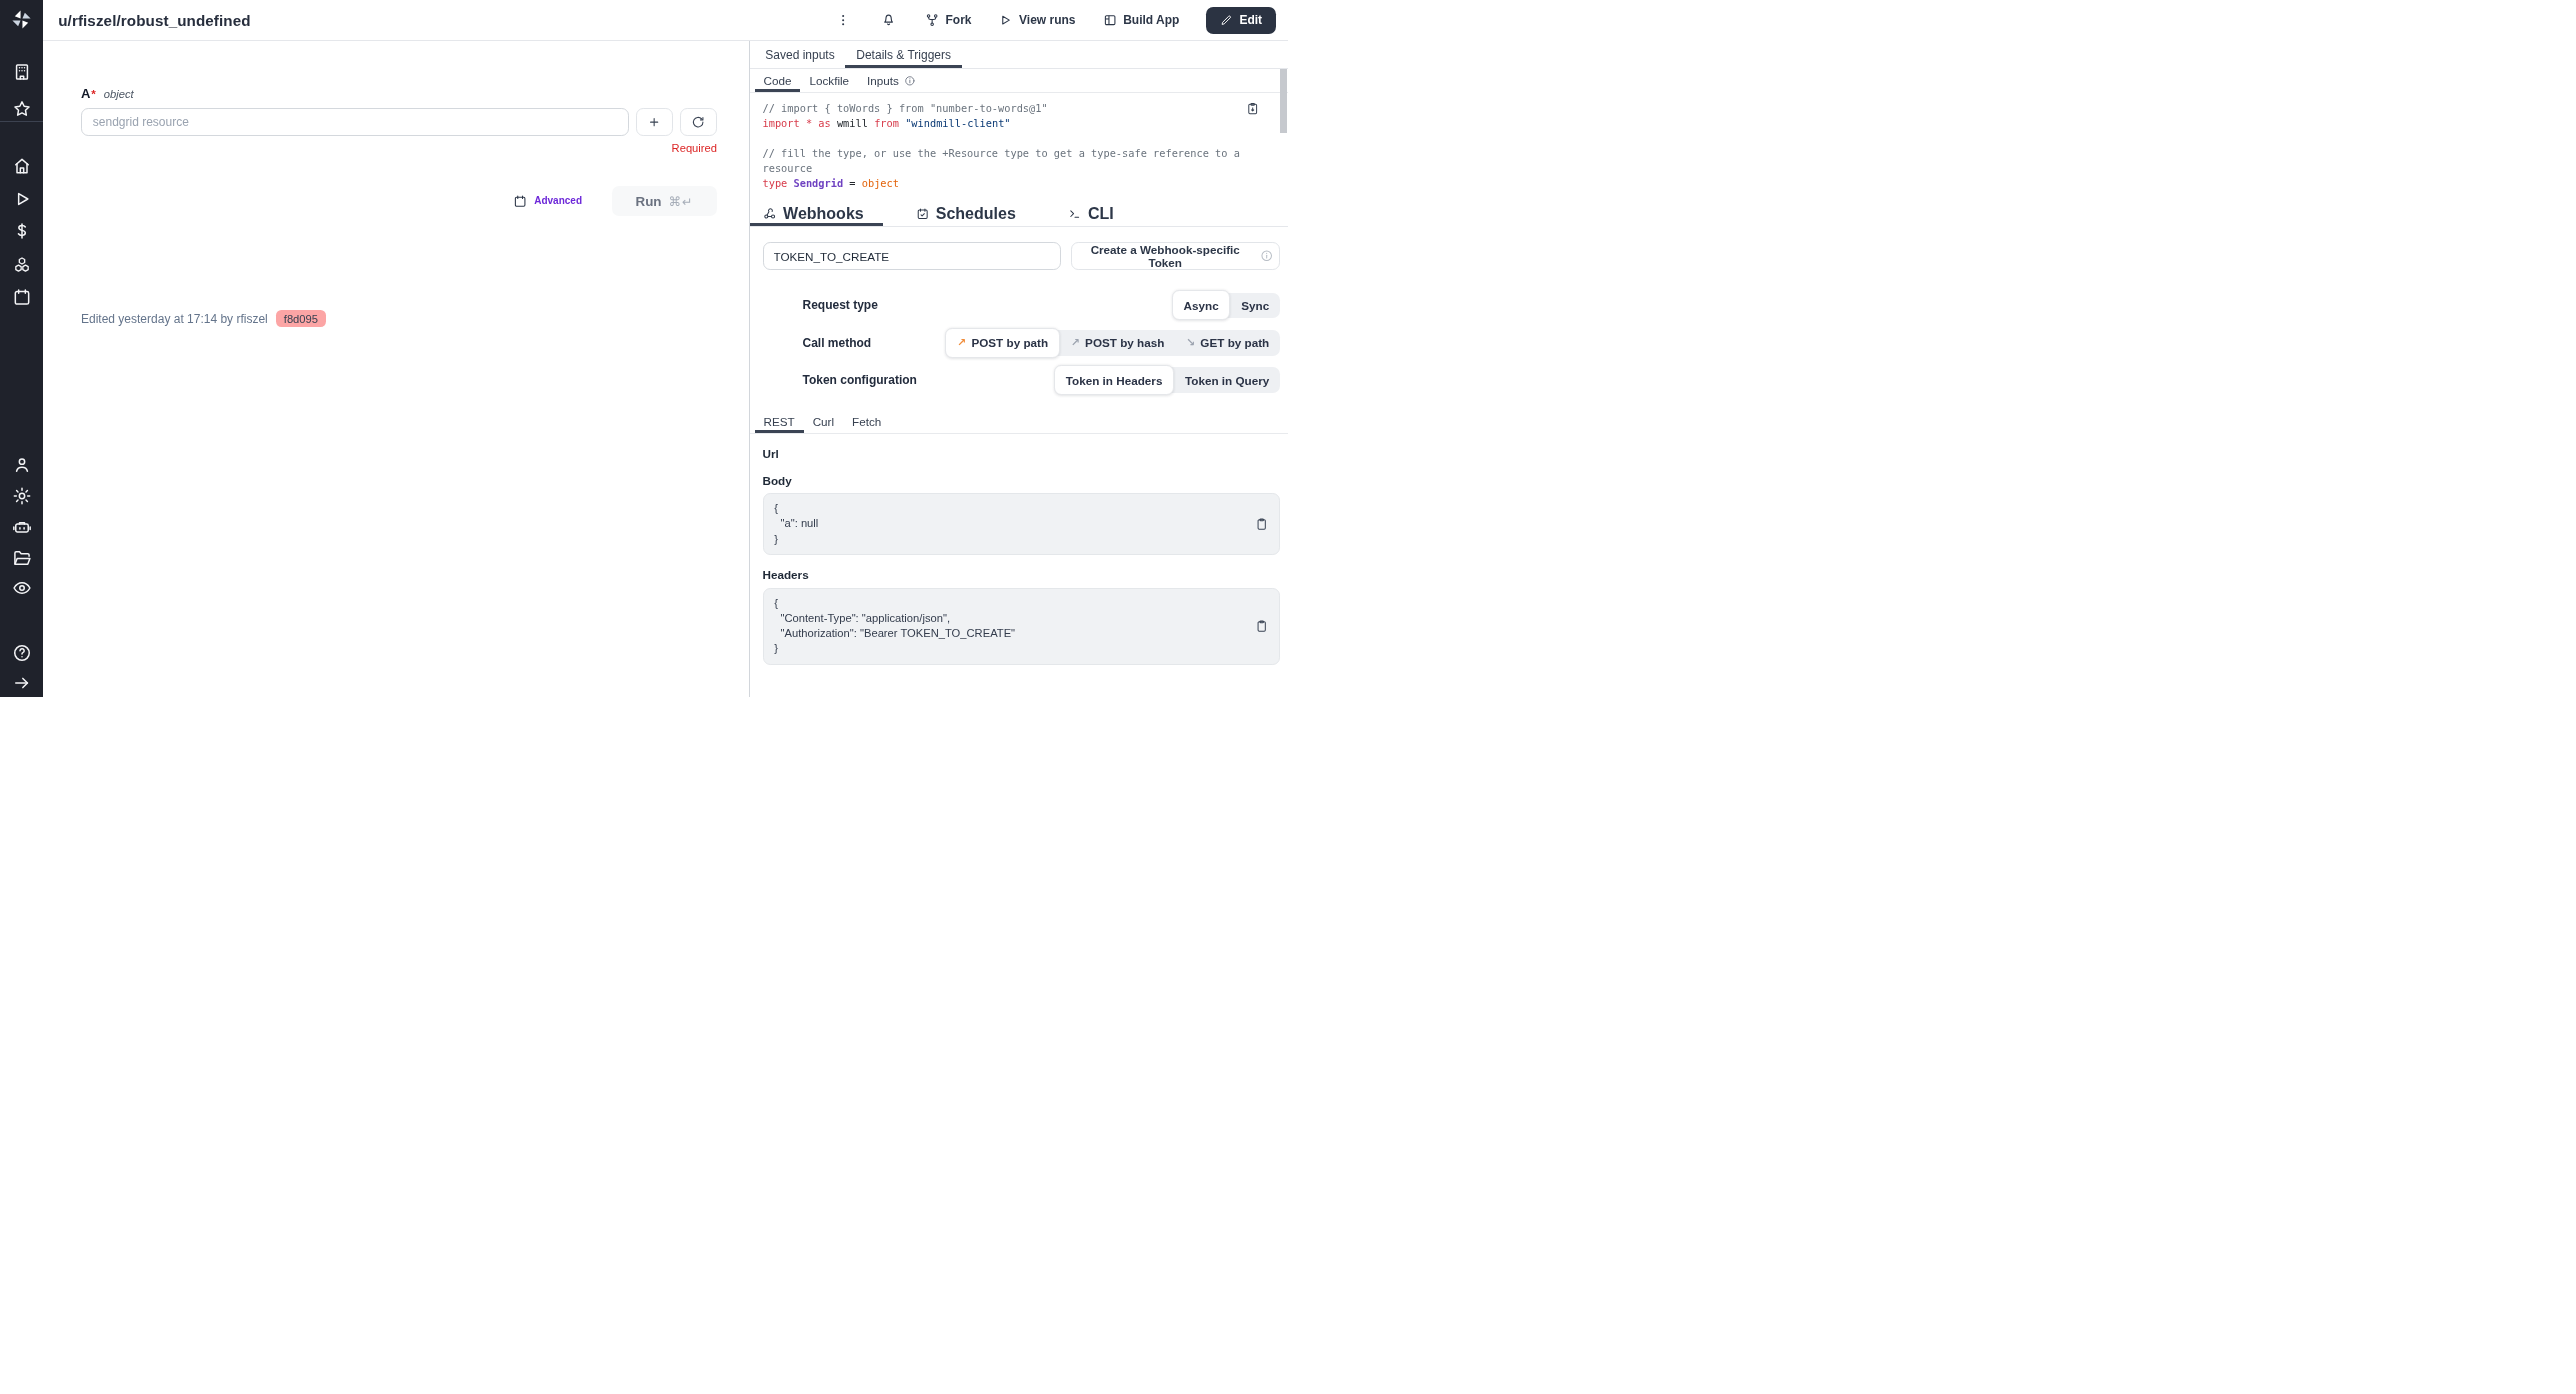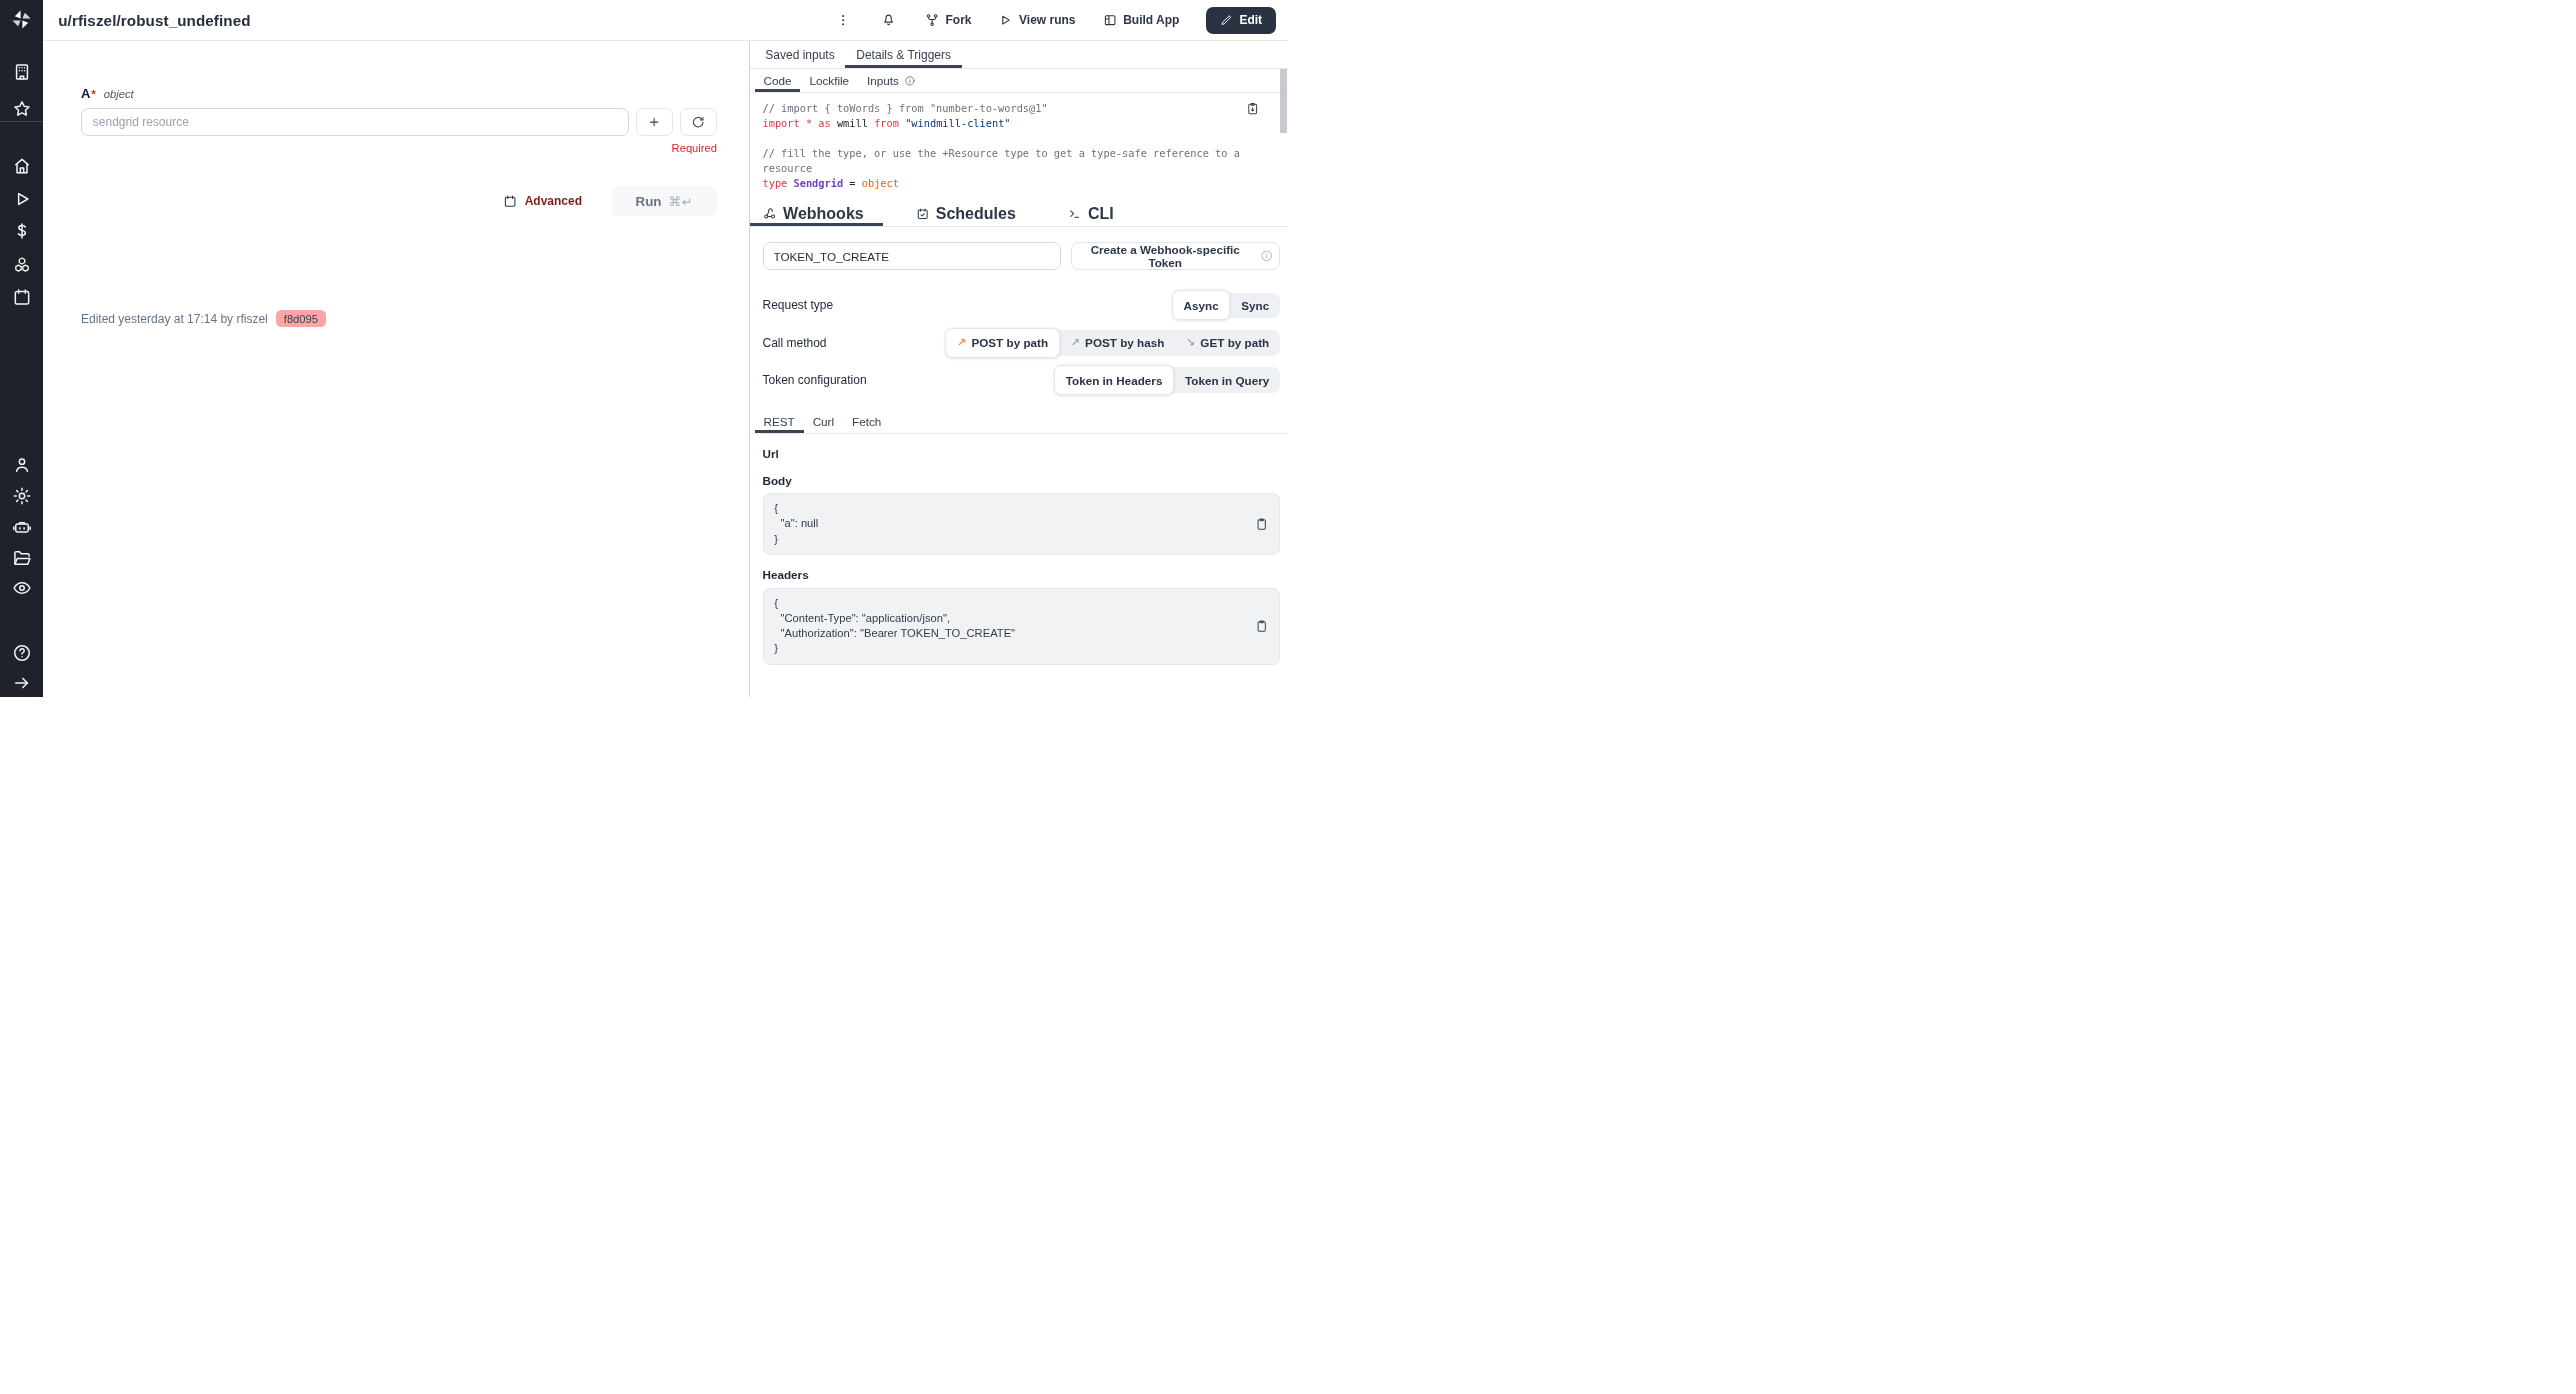--- a/index.html
+++ b/index.html
@@ -53,21 +53,21 @@
   .arg-input::placeholder { color:#9aa3b0; }
   .mini-btn {
     width:37px; height:28px; border:0.9px solid #e2e5e9; border-radius:7.2px; background:#fff;
     display:flex; align-items:center; justify-content:center; cursor:pointer; color:#374151;
   }
   .required-hint { position:absolute; top:101px; left:38px; width:636px; text-align:right;
     font-size:11.2px; color:#dc2626; }
   .run-row { position:absolute; left:38px; top:145px; width:636px; height:30px;
     display:flex; align-items:center; justify-content:flex-end; gap:30px; }
   .advanced-btn { display:flex; align-items:center; gap:7.2px; background:none; border:none;
-    cursor:pointer; font-family:inherit; font-size:12px; font-weight:700; color:#7f1d1d; padding:0; }
+    cursor:pointer; font-family:inherit; font-size:10px; font-weight:700; color:#6d28d9; padding:0; }
   .run-btn {
     width:105px; height:30px; background:#f7f8f9; border:none; border-radius:7.2px; cursor:pointer;
     display:flex; align-items:center; justify-content:center; gap:7.2px; font-family:inherit;
   }
   .run-label { font-size:13.4px; font-weight:700; color:#6b7280; }
   .run-kbd { font-family:"DejaVu Sans", sans-serif; font-size:12.5px; color:#a6adb8; letter-spacing:0.9px; }
   .edited-row { position:absolute; left:38px; top:269px; display:flex; align-items:center; gap:8px; }
   .edited-text { font-size:12px; color:#64748b; }
   .hash-badge { background:#fca5a5; border-radius:5.4px; padding:2.7px 8px; font-size:11.2px; color:#374151; }
 
@@ -107,21 +107,21 @@
   .token-row { display:flex; gap:10px; margin:15.2px 8px 0 12.5px; }
   .token-input { flex:1; height:28px; border:0.9px solid #d4d8dd; border-radius:7.2px; padding:0 10px;
     font-family:inherit; font-size:11.7px; color:#1f2937; outline:none; }
   .create-token-btn { width:209px; height:28px; background:#fff; border:0.9px solid #e2e5e9; border-radius:7.2px;
     cursor:pointer; display:flex; align-items:center; justify-content:center; gap:7.2px;
     font-family:inherit; font-size:11.7px; font-weight:700; color:#2d3748; }
 
   .opt-row { display:flex; align-items:center; justify-content:space-between; padding:0 8px 0 12.5px; }
   .opt-row.r1 { margin-top:22.4px; }
   .opt-row.r2 { margin-top:11.7px; }
-  .opt-label { font-size:12px; font-weight:400; color:#232c3d; }
+  .opt-label { font-size:12px; font-weight:700; color:#232c3d;margin-left:40px; }
   .seg-group { display:flex; align-items:center; background:#eef0f3; border-radius:7.2px; }
   .seg { display:flex; align-items:center; gap:5.4px; height:25px; padding:0 10.8px; background:none; border:none;
     border-radius:7.2px; cursor:pointer; font-family:inherit; font-size:11.7px; font-weight:700; color:#2b3346; white-space:nowrap; }
   .seg-active { background:#fff; border:0.9px solid #e5e7ea; height:30px; margin:-2.2px 0;
     box-shadow:0 0.9px 2.7px rgba(16,24,40,.12); }
   .seg-icon { font-family:"DejaVu Sans", sans-serif; font-size:10.8px; font-weight:700; color:#9ca3af; }
   .seg-icon.accent { color:#f08c3a; }
 
   .snip-row { display:flex; align-items:stretch; height:24px; border-bottom:0.9px solid #e8eaed; margin-top:17px; padding-left:4.5px; }
 

